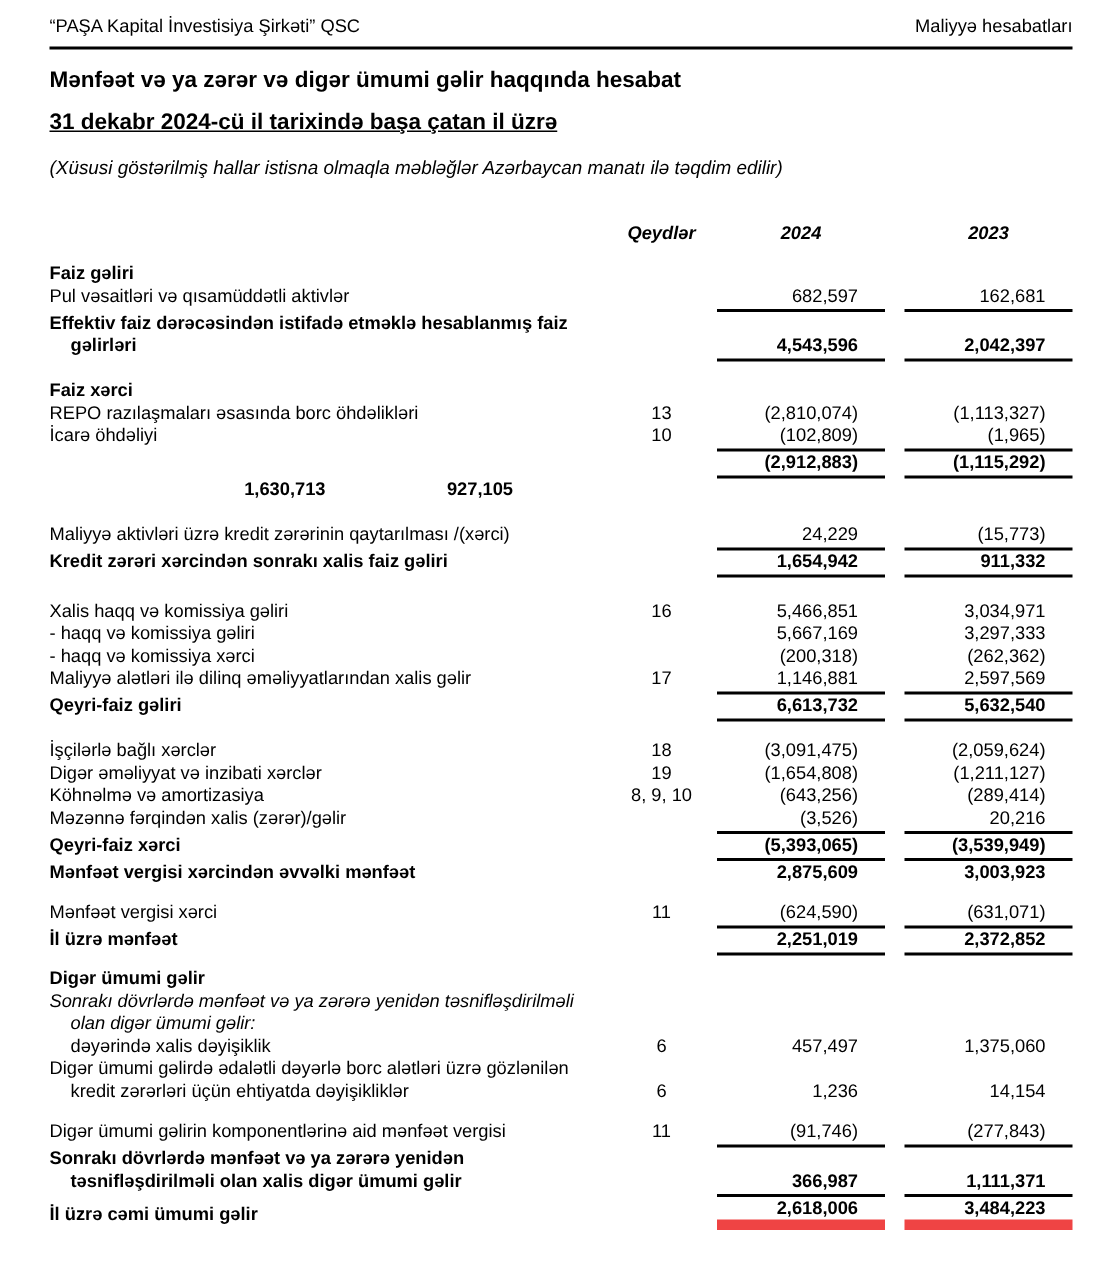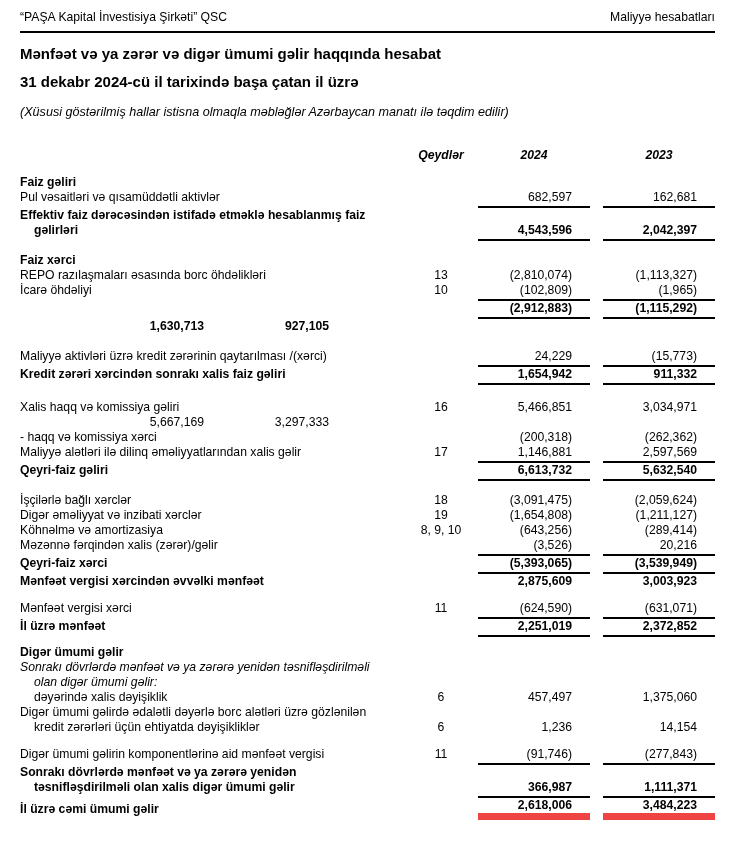--- a/index.html
+++ b/index.html
@@ -3,31 +3,31 @@
 <meta charset="utf-8">
 <style>
   * { margin:0; padding:0; box-sizing:border-box; }
   html,body { background:#ffffff; }
   body {
     width:745px; height:856px; overflow:hidden;
     color:#000;
     font-family:"Liberation Sans", sans-serif;
     font-size:12.2px; line-height:15px;
   }
-  .page { padding:8px 30px 0 20px; }
+  .page { padding:8px 30px 0 33px; }
 
   .doc-header {
     display:flex; justify-content:space-between; align-items:flex-end;
     padding:2px 0 6px 0;
     border-bottom:2px solid #000;
     font-size:12.2px;
   }
 
   .title    { font-weight:bold; font-size:15px; line-height:18px; margin-top:12px; }
-  .subtitle { font-weight:bold; font-size:15px; line-height:18px; margin-top:10px; }
+  .subtitle { font-weight:bold; font-size:15px; line-height:18px; margin-top:10px;text-decoration:underline; }
   .presentation-note { font-style:italic; font-size:12.6px; margin-top:14px; }
 
   .statement { margin-top:28px; }
 
   .row { display:flex; align-items:flex-end; }
   .c-label { flex:1; padding-right:6px; }
   .lbl-line { white-space:nowrap; }
   .lbl-line.indent { padding-left:14px; }
   .c-note { width:90px; text-align:center; text-indent:16px; }
   .c-v24 { width:112px; text-align:right; padding-right:18px; }
@@ -154,20 +154,23 @@
         <div class="spacer lg"></div>
         <div class="row">
           <div class="c-label">
             <div class="lbl-line">Xalis haqq və komissiya gəliri</div>
           </div>
           <div class="c-note">16</div>
           <div class="c-v24">5,466,851</div>
           <div class="c-v23">3,034,971</div>
         </div>
         <div class="row">
+          <div class="c-label">
+            <div class="lbl-line">- haqq və komissiya gəliri</div>
+          </div>
           <div class="c-note"></div>
           <div class="c-v24">5,667,169</div>
           <div class="c-v23">3,297,333</div>
         </div>
         <div class="row">
           <div class="c-label">
             <div class="lbl-line">- haqq və komissiya xərci</div>
           </div>
           <div class="c-note"></div>
           <div class="c-v24">(200,318)</div>

